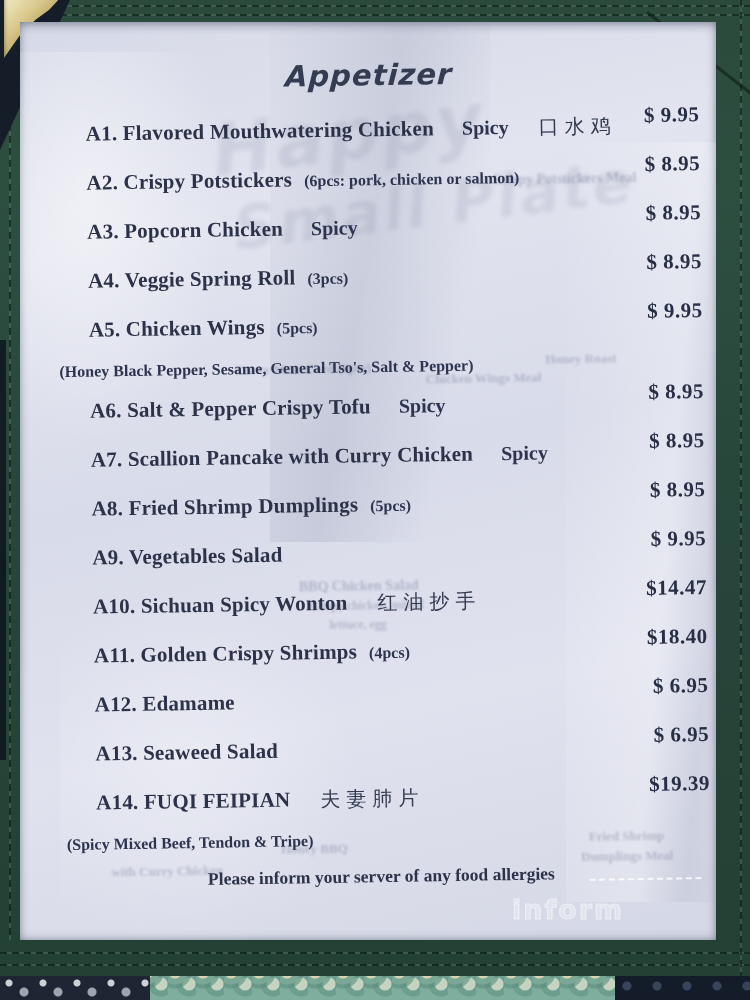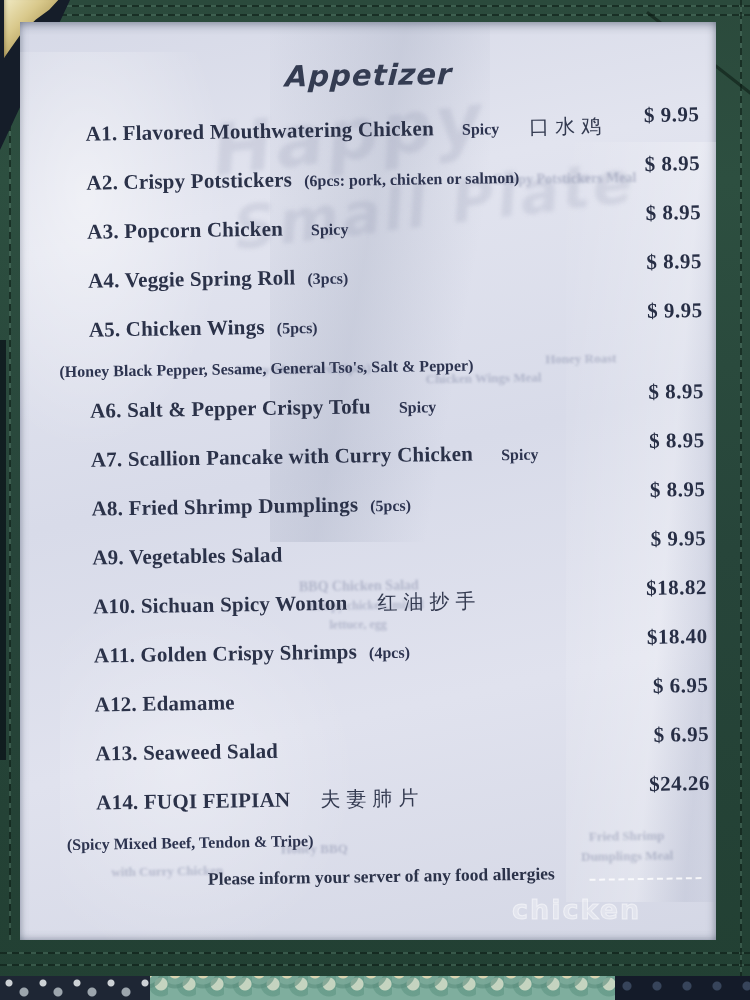--- a/index.html
+++ b/index.html
@@ -52,21 +52,21 @@
 
   
   .title{margin:36px 0 0 0;text-align:center;font-family:"DejaVu Sans",sans-serif;
     font-style:italic;font-weight:bold;font-size:29px;color:#343c52;letter-spacing:1px;
     transform:skewX(-4deg);}
 
   
   .menu-list{position:relative;margin-top:24px;padding:0 16px 0 34px;}
   .row{position:relative;padding-left:30px;margin-bottom:21px;line-height:27px;white-space:nowrap;}
   .ilabel{font-weight:bold;font-size:21px;color:#2b3249;letter-spacing:.2px;}
-  .spicy{font-weight:bold;font-size:16px;color:#2d3450;margin-left:28px;}
+  .spicy{font-weight:bold;font-size:20px;color:#2d3450;margin-left:28px;}
   .chinese{font-size:20px;color:#333a50;margin-left:30px;letter-spacing:6px;}
   .detail{font-weight:bold;font-size:16px;color:#2d3450;margin-left:12px;}
   .price{position:absolute;right:2px;top:-10px;font-weight:bold;font-size:21px;color:#272e45;
     letter-spacing:.5px;}
   .note-line{font-weight:bold;font-size:16px;color:#2d3450;margin:-5px 0 15px 0;
     line-height:22px;white-space:nowrap;}
 
   
   .allergy{position:relative;text-align:center;font-weight:bold;font-size:17.5px;
     color:#2b3249;margin-top:14px;}
@@ -143,34 +143,34 @@
           <div class="row"><span class="ilabel">A1. Flavored Mouthwatering Chicken</span><span class="spicy">Spicy</span><span class="chinese">口水鸡</span><span class="price">$ 9.95</span></div>
           <div class="row"><span class="ilabel">A2. Crispy Potstickers</span><span class="detail">(6pcs: pork, chicken or salmon)</span><span class="price">$ 8.95</span></div>
           <div class="row"><span class="ilabel">A3. Popcorn Chicken</span><span class="spicy">Spicy</span><span class="price">$ 8.95</span></div>
           <div class="row"><span class="ilabel">A4. Veggie Spring Roll</span><span class="detail">(3pcs)</span><span class="price">$ 8.95</span></div>
           <div class="row"><span class="ilabel">A5. Chicken Wings</span><span class="detail">(5pcs)</span><span class="price">$ 9.95</span></div>
           <div class="note-line">(Honey Black Pepper, Sesame, General Tso's, Salt &amp; Pepper)</div>
           <div class="row"><span class="ilabel">A6. Salt &amp; Pepper Crispy Tofu</span><span class="spicy">Spicy</span><span class="price">$ 8.95</span></div>
           <div class="row"><span class="ilabel">A7. Scallion Pancake with Curry Chicken</span><span class="spicy">Spicy</span><span class="price">$ 8.95</span></div>
           <div class="row"><span class="ilabel">A8. Fried Shrimp Dumplings</span><span class="detail">(5pcs)</span><span class="price">$ 8.95</span></div>
           <div class="row"><span class="ilabel">A9. Vegetables Salad</span><span class="price">$ 9.95</span></div>
-          <div class="row"><span class="ilabel">A10. Sichuan Spicy Wonton</span><span class="chinese">红油抄手</span><span class="price">$18.82</span></div>
+          <div class="row"><span class="ilabel">A10. Sichuan Spicy Wonton</span><span class="chinese">红油抄手</span><span class="price">$14.47</span></div>
           <div class="row"><span class="ilabel">A11. Golden Crispy Shrimps</span><span class="detail">(4pcs)</span><span class="price">$18.40</span></div>
           <div class="row"><span class="ilabel">A12. Edamame</span><span class="price">$ 6.95</span></div>
           <div class="row"><span class="ilabel">A13. Seaweed Salad</span><span class="price">$ 6.95</span></div>
-          <div class="row"><span class="ilabel">A14. FUQI FEIPIAN</span><span class="chinese">夫妻肺片</span><span class="price">$24.26</span></div>
+          <div class="row"><span class="ilabel">A14. FUQI FEIPIAN</span><span class="chinese">夫妻肺片</span><span class="price">$19.39</span></div>
           <div class="note-line">(Spicy Mixed Beef, Tendon &amp; Tripe)</div>
         </div>
 
       <div class="allergy">
         <span>Please inform your server of any food allergies</span>
         <span class="dashes"></span>
       </div>
     </div>
 
-    <div class="watermark">chicken</div>
+    <div class="watermark">inform</div>
   </div>
 
   <div class="fabric"></div>
   <div class="fabric-left"></div>
   <div class="fabric-right"></div>
 
 </div>
 
 </body></html>

